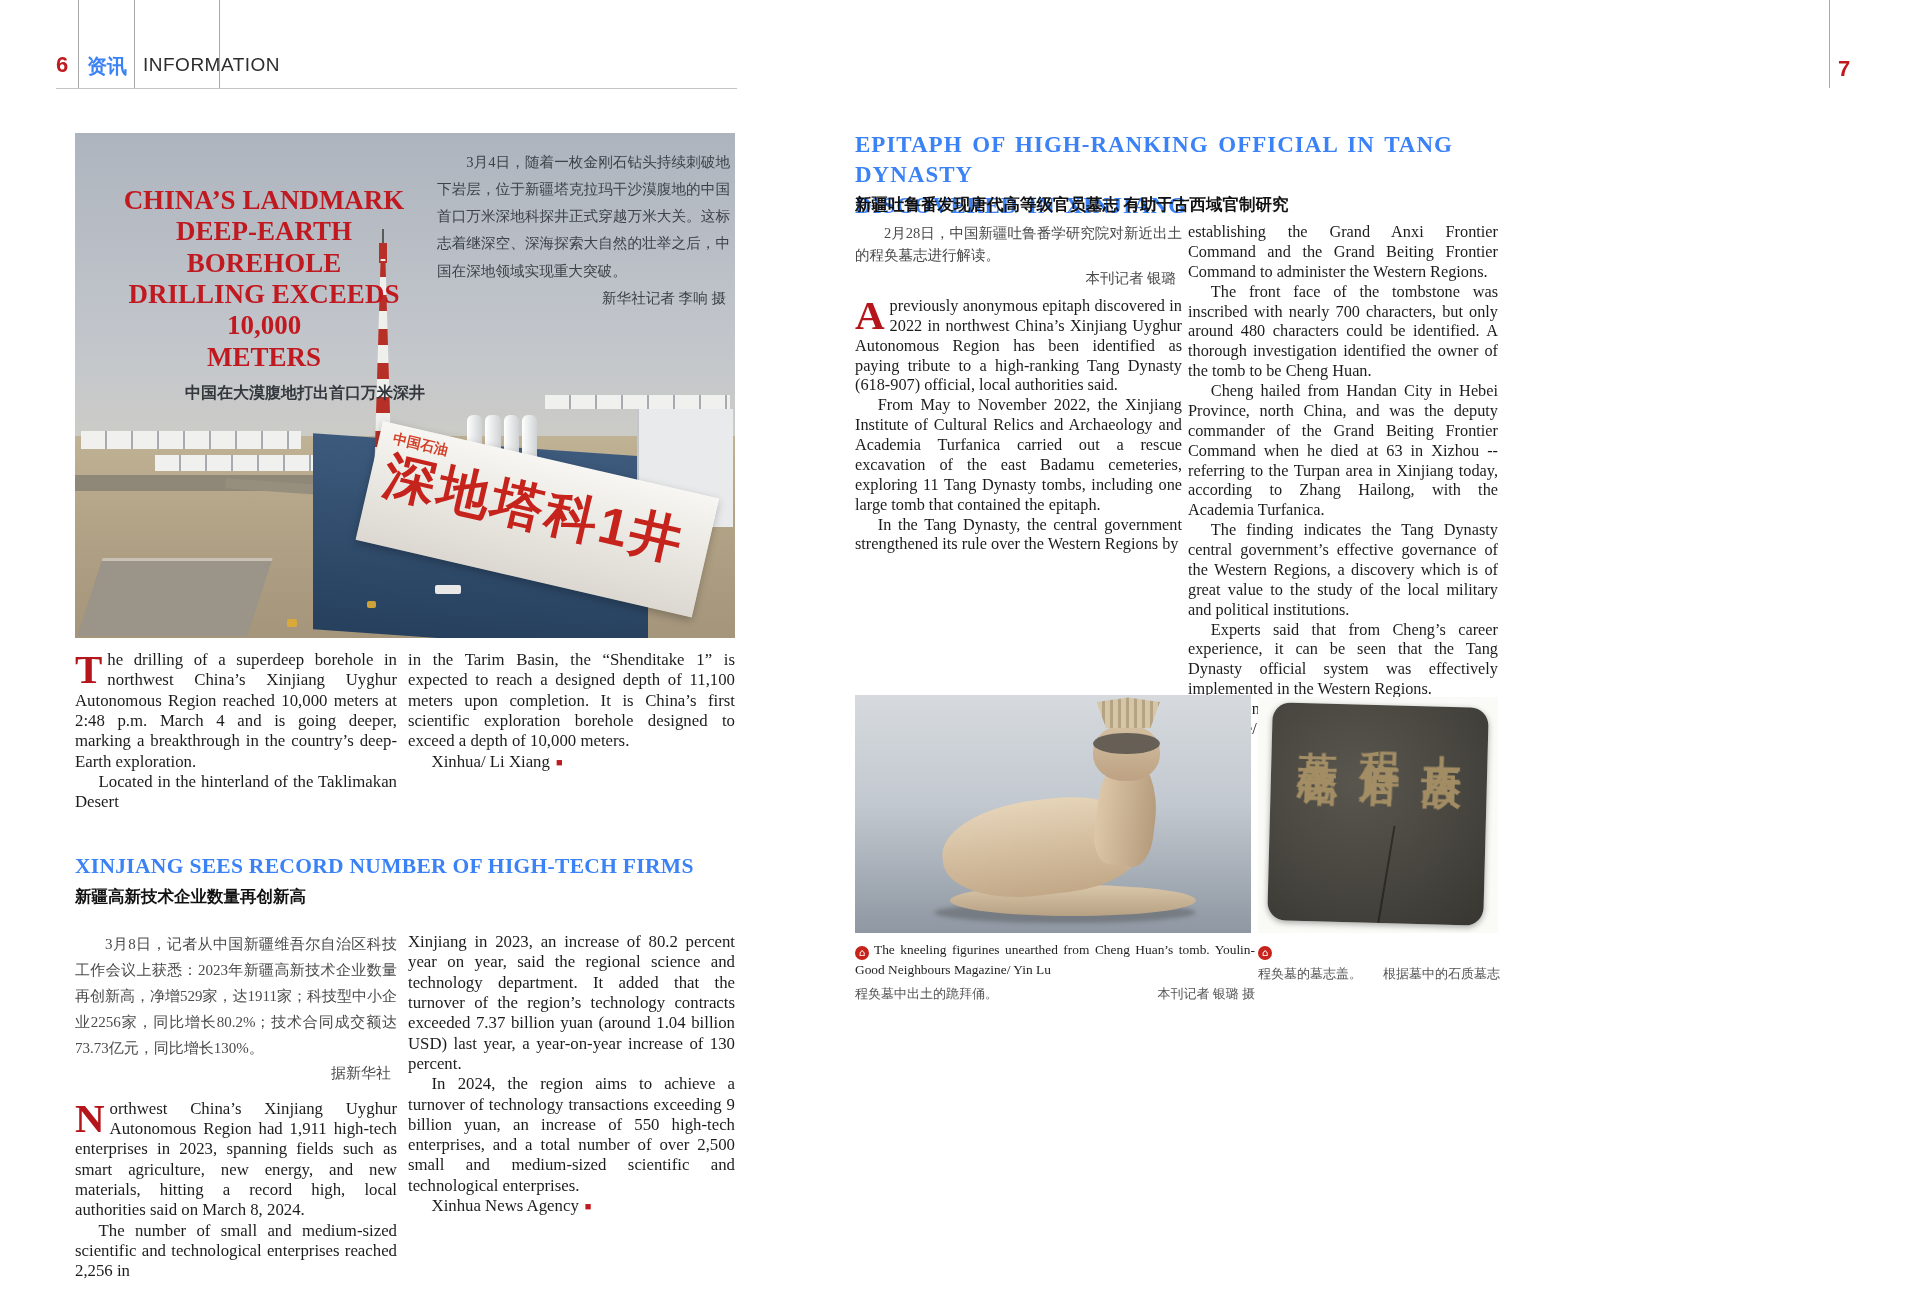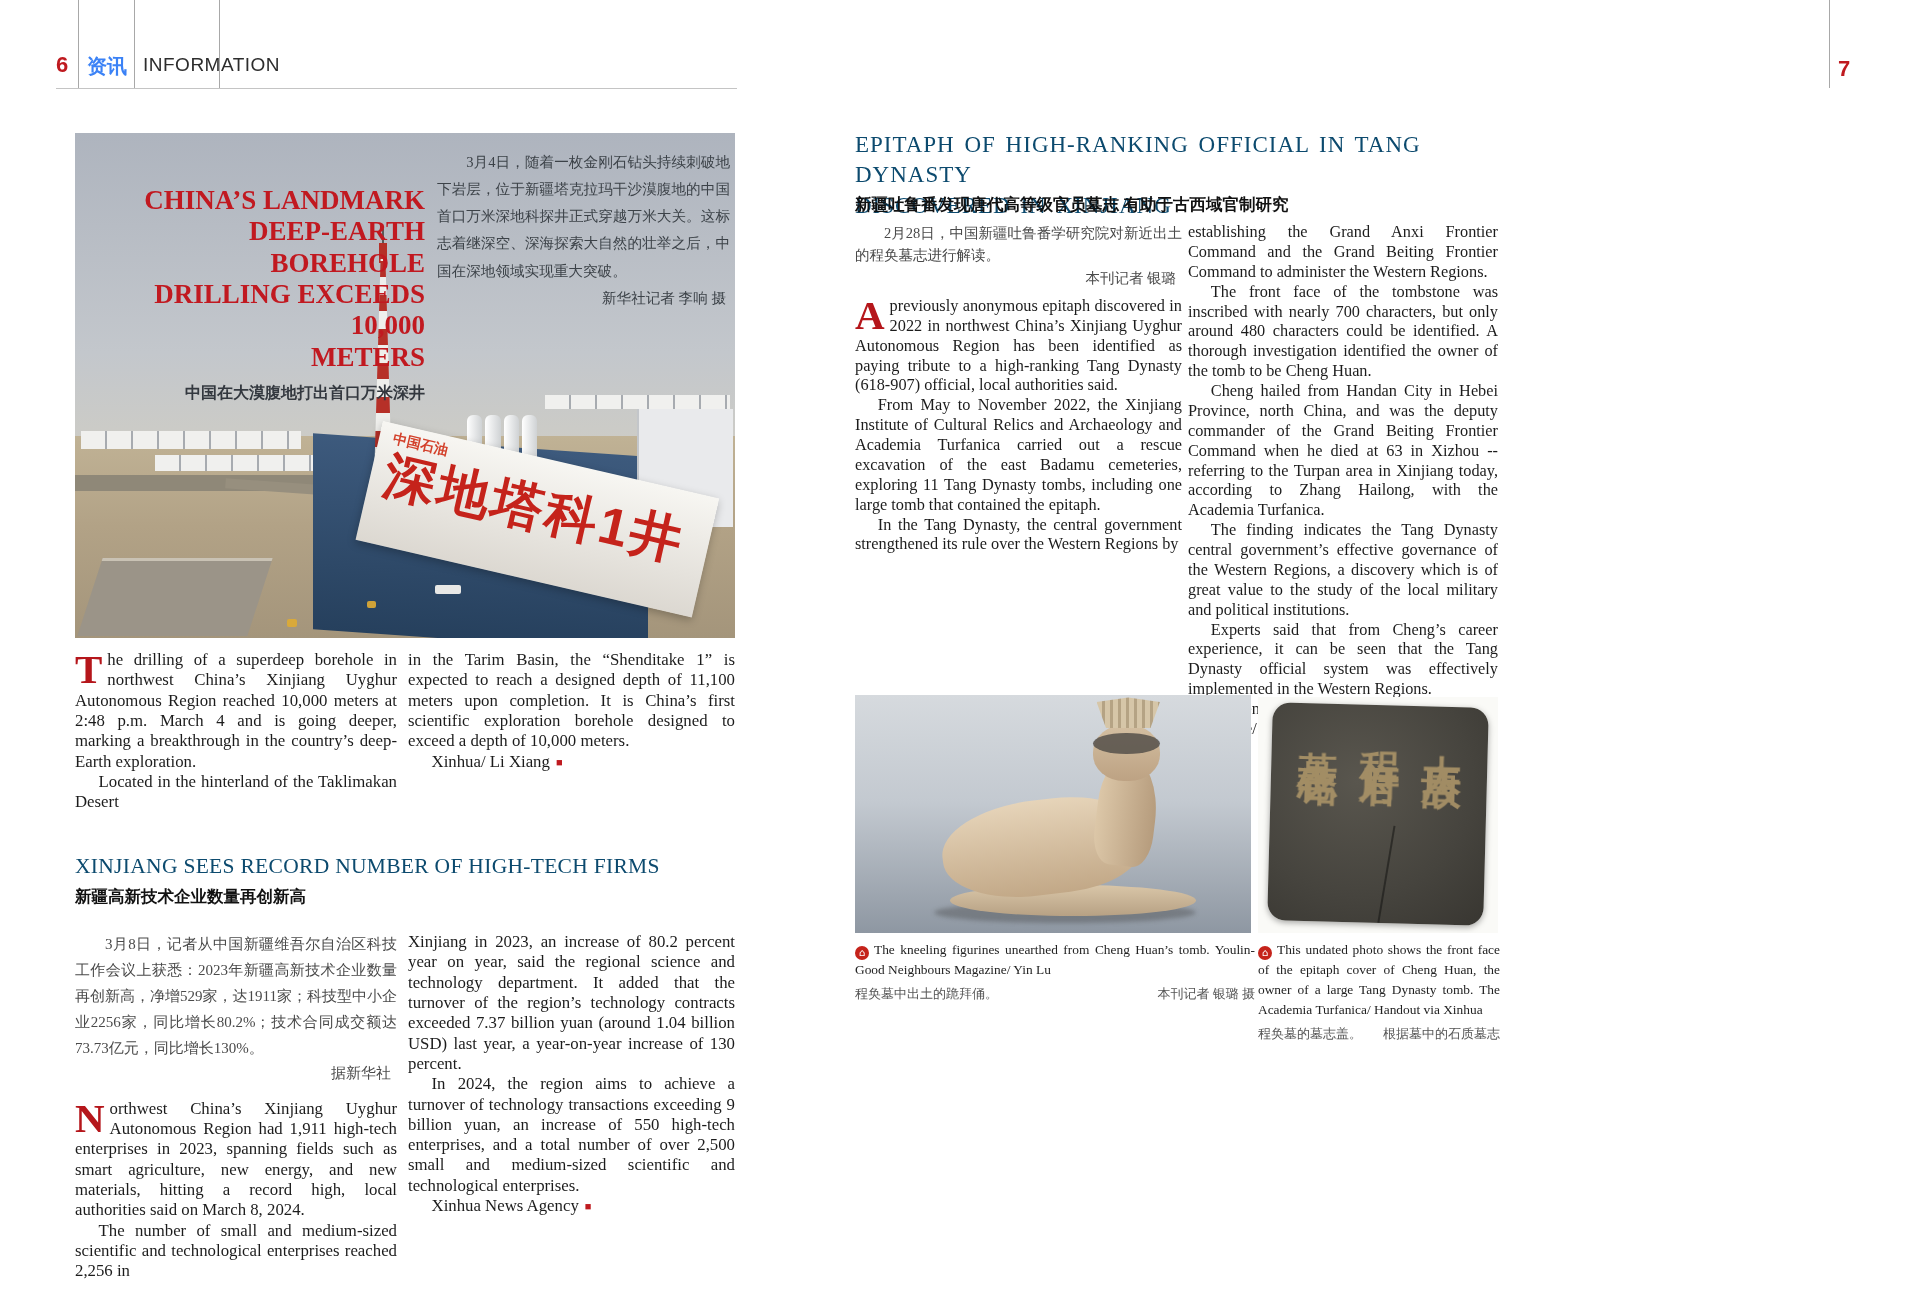--- a/index.html
+++ b/index.html
@@ -16,21 +16,21 @@
 
   
   .en  { font-size:16.8px; line-height:1.21; text-align:justify; color:#1c1c1c; }
   .en p + p, .en .indent { text-indent:1.4em; }
   .dropcap { float:left; font-weight:bold; color:#b5161b; font-size:41px; line-height:.8; padding:3px 5px 0 0; }
   .byline { text-indent:1.4em; }
   .endmark { color:#bf1a1f; font-size:11px; margin-left:6px; vertical-align:1px; }
   .cn-par { color:#4a4a4a; text-align:justify; }
   .cn-par .ind { text-indent:2em; display:block; }
   .cn-byline { color:#4a4a4a; text-align:right; }
-  .headline { color:#0c4a6e; font-weight:normal; }
+  .headline { color:#3b82f6; font-weight:bold; }
   .subhead-cn { font-family:"Liberation Sans", sans-serif; font-weight:bold; color:#111; }
 
   
   .photo1 { left:75px; top:133px; width:660px; height:505px; overflow:hidden; background:#b9bec6; }
   .p1-sky { position:absolute; left:0; top:0; width:100%; height:62%;
             background:linear-gradient(180deg,#aeb4be 0%,#c3c7cc 70%,#cdccc6 100%); }
   .p1-ground { position:absolute; left:0; top:60%; width:100%; height:40%;
             background:linear-gradient(180deg,#c0b295 0%,#b2a286 45%,#a4957b 100%); }
   .p1-strip { position:absolute; background:repeating-linear-gradient(90deg,#f0f0ee 0 24px,#a7abb0 24px 26px); }
   .p1-road { position:absolute; background:#8f8878; }
@@ -46,21 +46,21 @@
   .p1-bluehouse { position:absolute; left:238px; top:312px; width:335px; height:196px;
             background:linear-gradient(180deg,#3d5a7d,#26405d); transform:skewY(4deg); }
   .p1-whitehouse { position:absolute; left:562px; top:276px; width:96px; height:118px; background:#e9eaec; border-left:2px solid #c3c6ca; }
   .p1-banner { position:absolute; left:308px; top:288px; width:345px; height:122px;
             background:linear-gradient(180deg,#f7f6f2,#dcd8d1); transform:rotate(13deg); transform-origin:left top;
             box-shadow:0 3px 8px rgba(0,0,0,.25); padding:6px 10px 0 14px; }
   .p1-banner-logo { font-family:"Liberation Sans", sans-serif; font-size:14px; font-weight:bold; color:#d3402a; }
   .p1-banner-text { font-family:"Liberation Sans", sans-serif; font-size:52px; font-weight:bold; color:#c5231b; letter-spacing:3px; white-space:nowrap; line-height:1.05; }
   .p1-spot { position:absolute; border-radius:2px; }
   .p1-title { position:absolute; left:28px; top:52px; width:322px; text-align:right; }
-  .p1-title-line { font-weight:bold; font-size:27px; line-height:1.16; color:#c11920; }
+  .p1-title-line { font-weight:bold; font-size:27px; line-height:1.16; color:#c11920;text-align:center; }
   .p1-title-cn { margin-top:10px; font-family:"Liberation Sans", sans-serif; font-weight:bold; font-size:16px; color:#33383f; }
   .p1-caption { position:absolute; left:362px; top:16px; width:293px; font-size:14.6px; line-height:1.86;
             color:#3c4248; text-align:justify; }
   .p1-caption .ind { text-indent:2em; display:block; }
   .p1-credit { text-align:right; padding-right:4px; }
 
   
   .photo2 { left:855px; top:695px; width:396px; height:238px; overflow:hidden;
             background:linear-gradient(180deg,#d6dade 0%,#c3c9d0 45%,#8e97a2 100%); }
   .fig { position:absolute; }
@@ -222,18 +222,18 @@
 
 <div class="abs caption" style="left:855px; top:940px; width:400px;">
   <span class="cap-icon"></span><span>The kneeling figurines unearthed from Cheng Huan’s tomb. Youlin-Good Neighbours Magazine/ Yin Lu</span>
   <div class="cap-row">
     <span>程奂墓中出土的跪拜俑。</span>
     <span>本刊记者 银璐 摄</span>
   </div>
 </div>
 
 <div class="abs caption" style="left:1258px; top:940px; width:242px;">
-  <span class="cap-icon"></span><span>This undated photo shows the front face of the epitaph cover of Cheng Huan, the owner of a large Tang Dynasty tomb. The Academia Turfanica/ Handout via Xinhua</span>
+  <span class="cap-icon"></span>
   <div class="cap-row">
     <span>程奂墓的墓志盖。</span>
     <span>根据墓中的石质墓志</span>
   </div>
 </div>
 
 </body></html>

